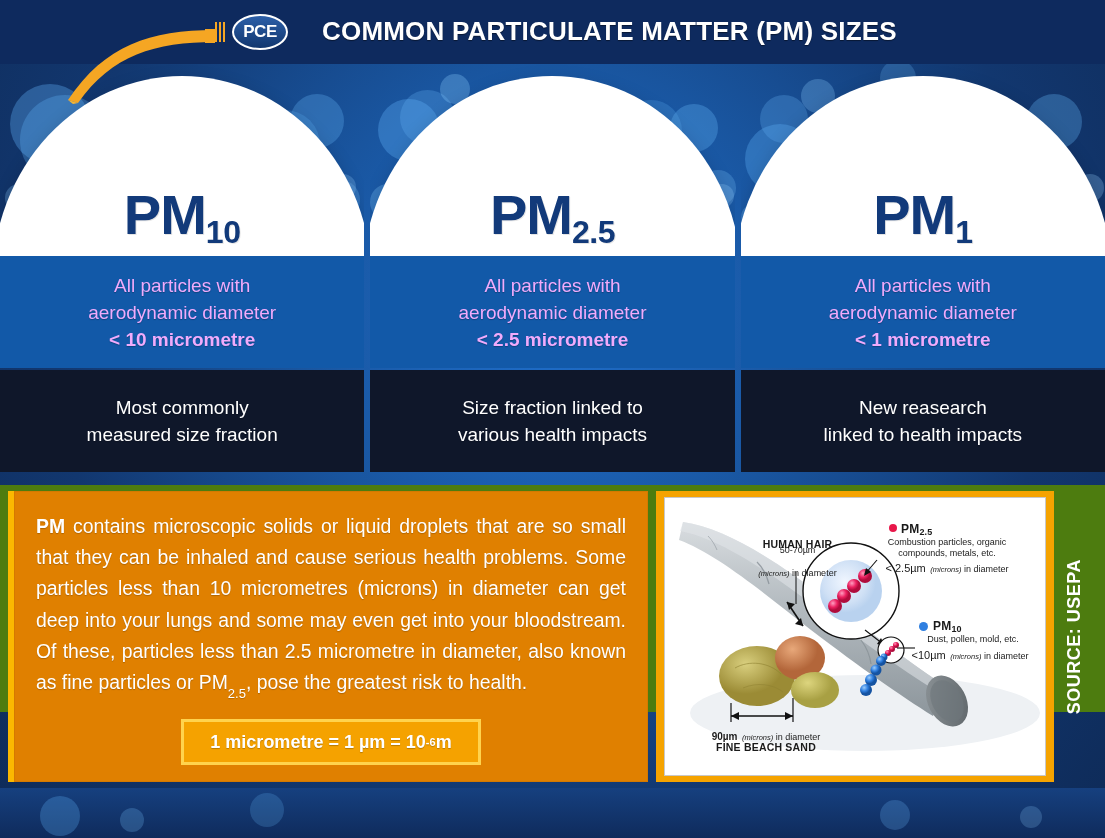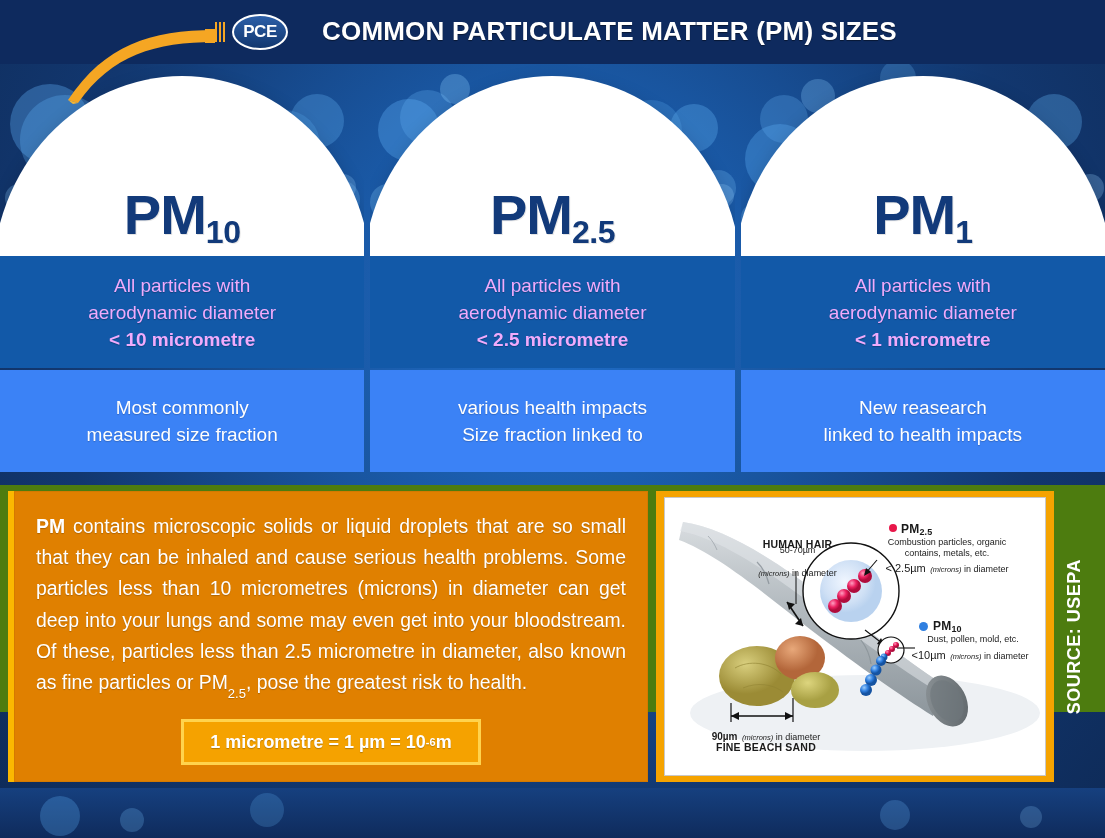--- a/index.html
+++ b/index.html
@@ -102,21 +102,21 @@
     display: flex; flex-direction: column; align-items: center; justify-content: center;
     padding: 0 8px;
   }
   .band-a-line {
     color: #f0abfc; font-size: 19px; line-height: 27px; text-align: center;
     text-shadow: 0 1px 1px rgba(0,0,0,.25);
   }
   .band-a-line.bold { font-weight: bold; }
   .band-b {
     position: absolute; left: 0; top: 306px; width: 100%; height: 102px;
-    background: #3b82f6;
+    background: #0f172a;
     display: flex; flex-direction: column; align-items: center; justify-content: center;
     padding: 0 8px;
   }
   .band-b-line {
     color: #fff; font-size: 19px; line-height: 27px; text-align: center;
     text-shadow: 0 1px 1px rgba(0,0,0,.2);
   }
 
   
   .bottom {
@@ -278,22 +278,22 @@
       </div>
       <div class="pm-label">
         <span>PM</span><sub>2.5</sub>
       </div>
       <div class="band-a">
         <div class="band-a-line">All particles with</div>
         <div class="band-a-line">aerodynamic diameter</div>
         <div class="band-a-line bold">&lt; 2.5 micrometre</div>
       </div>
       <div class="band-b">
+        <div class="band-b-line">Size fraction linked to</div>
         <div class="band-b-line">various health impacts</div>
-        <div class="band-b-line">Size fraction linked to</div>
       </div>
     </div>
 
     <div class="card">
       <div class="card-bokeh">
         <div class="bk" style="left:4px;  top:60px;  width:70px; height:70px; background:rgba(95,175,245,.33);"></div>
         <div class="bk" style="left:60px; top:15px;  width:34px; height:34px; background:rgba(140,205,255,.28);"></div>
         <div class="bk" style="left:0px;  top:140px; width:26px; height:26px; background:rgba(130,200,255,.26);"></div>
         <div class="bk" style="left:285px;top:30px;  width:56px; height:56px; background:rgba(100,180,245,.32);"></div>
         <div class="bk" style="left:335px;top:110px; width:28px; height:28px; background:rgba(150,210,255,.28);"></div>
@@ -437,21 +437,21 @@
           <div class="dg dg-s dg-c" style="left:80px; top:47px; width:105px;">50-70µm</div>
           <div class="dg dg-c" style="left:70px; top:64px; width:125px;">
             <span class="dg-i">(microns)</span><span class="dg-s"> in diameter</span>
           </div>
 
           <div class="dg" style="left:224px; top:26px; width:8px; height:8px; border-radius:50%; background:#e8174a;"></div>
           <div class="dg dg-t" style="left:236px; top:24px; font-size:12px;">
             <span>PM</span><span style="font-size:9px;position:relative;top:2px;">2.5</span>
           </div>
           <div class="dg dg-s dg-c" style="left:192px; top:39px; width:180px;">Combustion particles, organic</div>
-          <div class="dg dg-s dg-c" style="left:192px; top:50px; width:180px;">contains, metals, etc.</div>
+          <div class="dg dg-s dg-c" style="left:192px; top:50px; width:180px;">compounds, metals, etc.</div>
           <div class="dg" style="left:192px; top:60px; width:180px; text-align:center;">
             <span style="font-size:11px;">&lt; 2.5µm</span>
             <span class="dg-i">(microns)</span><span class="dg-s"> in diameter</span>
           </div>
 
           <div class="dg" style="left:254px; top:124px; width:9px; height:9px; border-radius:50%; background:#2f7fe0;"></div>
           <div class="dg dg-t" style="left:268px; top:121px; font-size:12px;">
             <span>PM</span><span style="font-size:9px;position:relative;top:2px;">10</span>
           </div>
           <div class="dg dg-s dg-c" style="left:238px; top:136px; width:140px;">Dust, pollen, mold, etc.</div>

